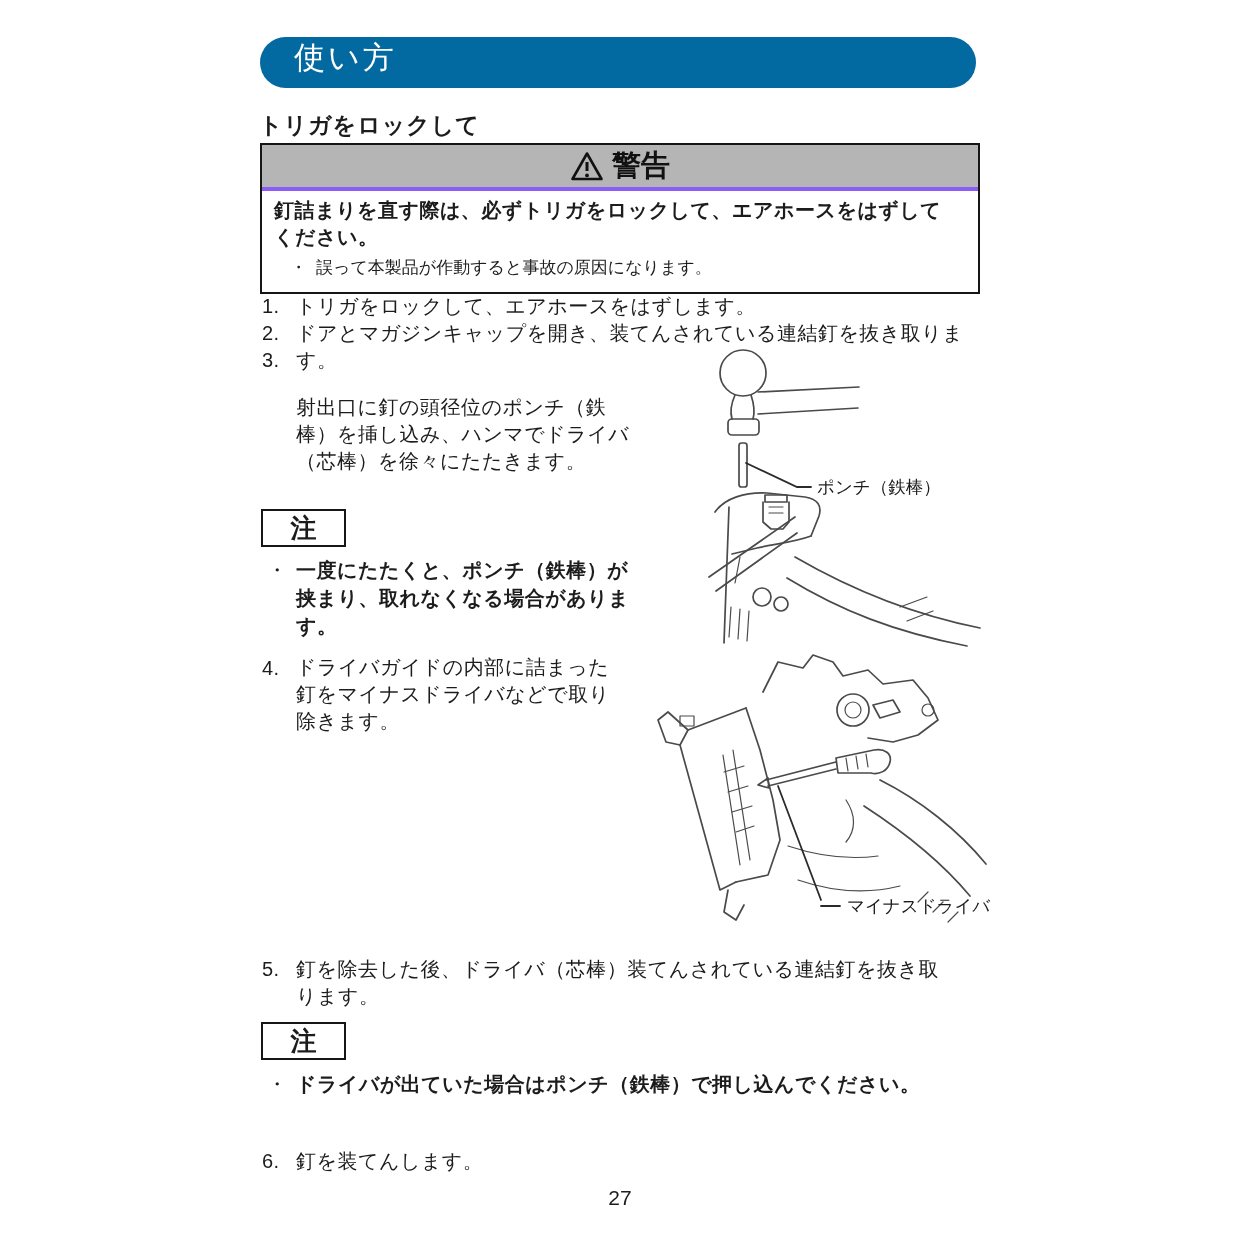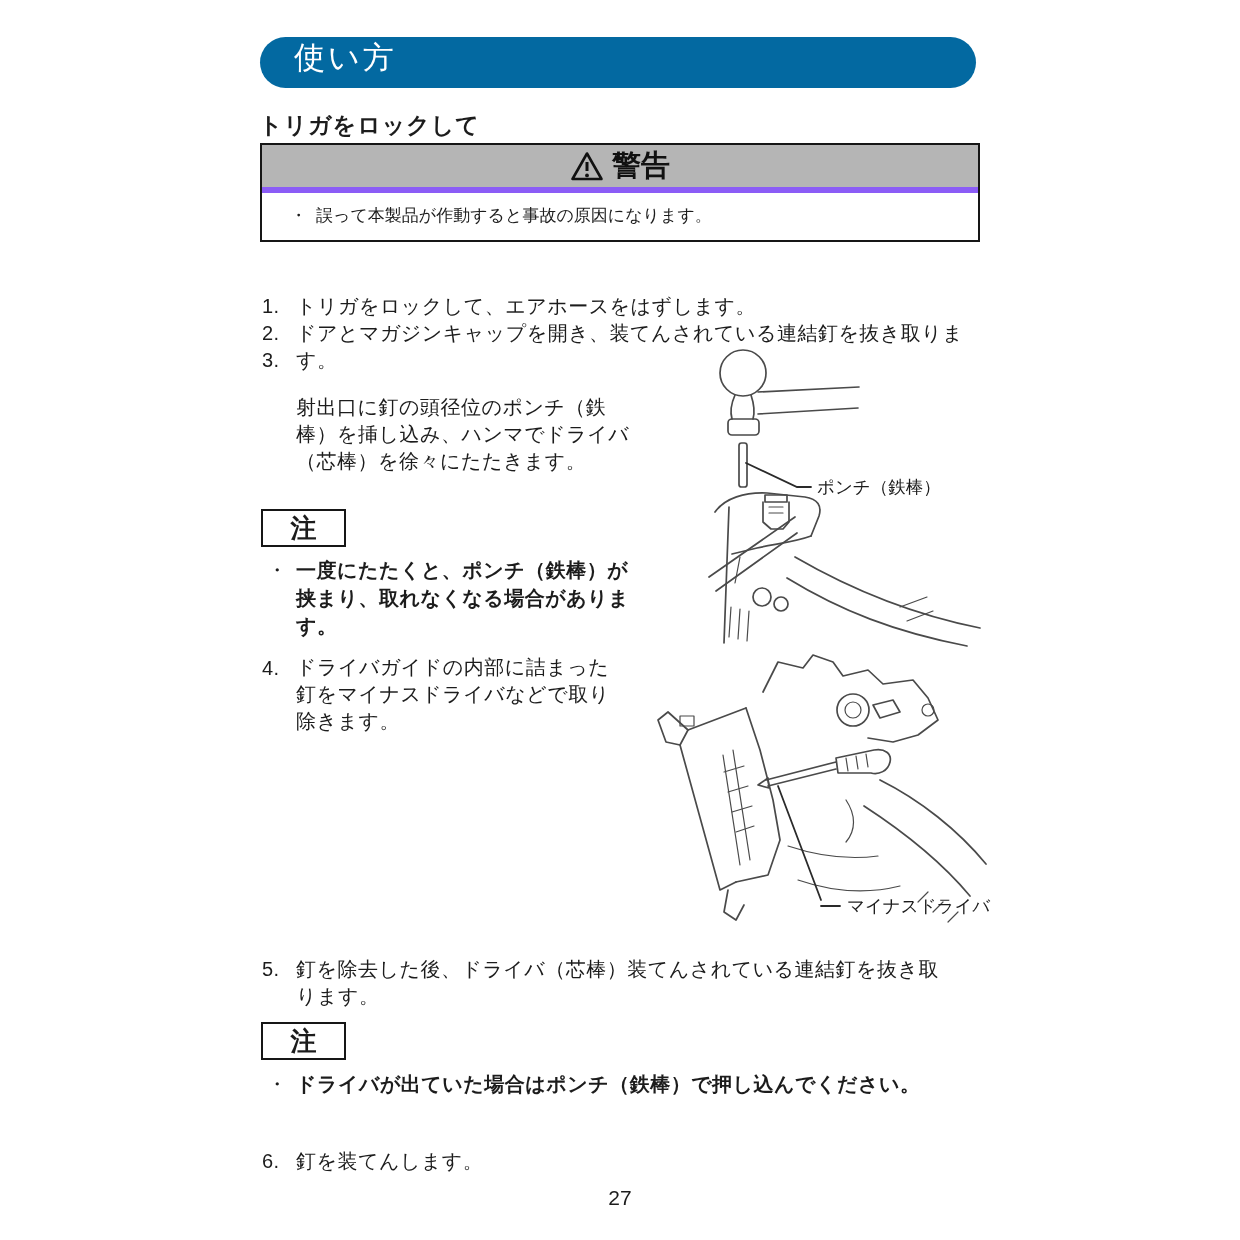--- a/index.html
+++ b/index.html
@@ -19,21 +19,21 @@
   .heading{
     position:absolute;left:259px;top:110px;font-size:23px;font-weight:bold;
     letter-spacing:1px;margin:0;
   }
   
   .warnbox{
     position:absolute;left:260px;top:143px;width:720px;box-sizing:border-box;
     border:2px solid #161616;background:#fff;
   }
   .warnhead{
-    height:42px;background:#b5b5b5;border-bottom:6px solid #8b5cf6;
+    height:42px;background:#b5b5b5;border-bottom:4px solid #8b5cf6;
     display:flex;align-items:center;justify-content:center;gap:8px;
     font-size:29px;font-weight:bold;color:#111;
   }
   .warnhead svg{display:block;}
   .warnbody{padding:6px 36px 12px 12px;}
   .warnmain{margin:0;font-size:20px;font-weight:bold;line-height:27px;letter-spacing:0.5px;}
   .warn-bullet{display:flex;margin-top:5px;padding-left:16px;font-size:17px;line-height:24px;}
   .warn-bullet .dot{width:26px;flex:none;}
   
   .step{position:absolute;display:flex;font-size:20px;line-height:27px;letter-spacing:0.5px;}
@@ -89,20 +89,21 @@
       <span>
         <svg width="34" height="31" viewBox="0 0 34 31">
           <path d="M17 2.5 L31.5 28 L2.5 28 Z" fill="none" stroke="#111" stroke-width="2.6" stroke-linejoin="round"></path>
           <line x1="17" y1="11" x2="17" y2="20" stroke="#111" stroke-width="3"></line>
           <circle cx="17" cy="24.4" r="1.9" fill="#111"></circle>
         </svg>
       </span>
       <span>警告</span>
     </div>
     <div class="warnbody">
+      <p class="warnmain">釘詰まりを直す際は、必ずトリガをロックして、エアホースをはずしてください。</p>
       <div class="warn-bullet">
         <span class="dot">・</span>
         <span>誤って本製品が作動すると事故の原因になります。</span>
       </div>
     </div>
   </div>
 
   <div class="step" id="step1">
     <span class="num">1.</span>
     <span class="txt">トリガをロックして、エアホースをはずします。</span>

